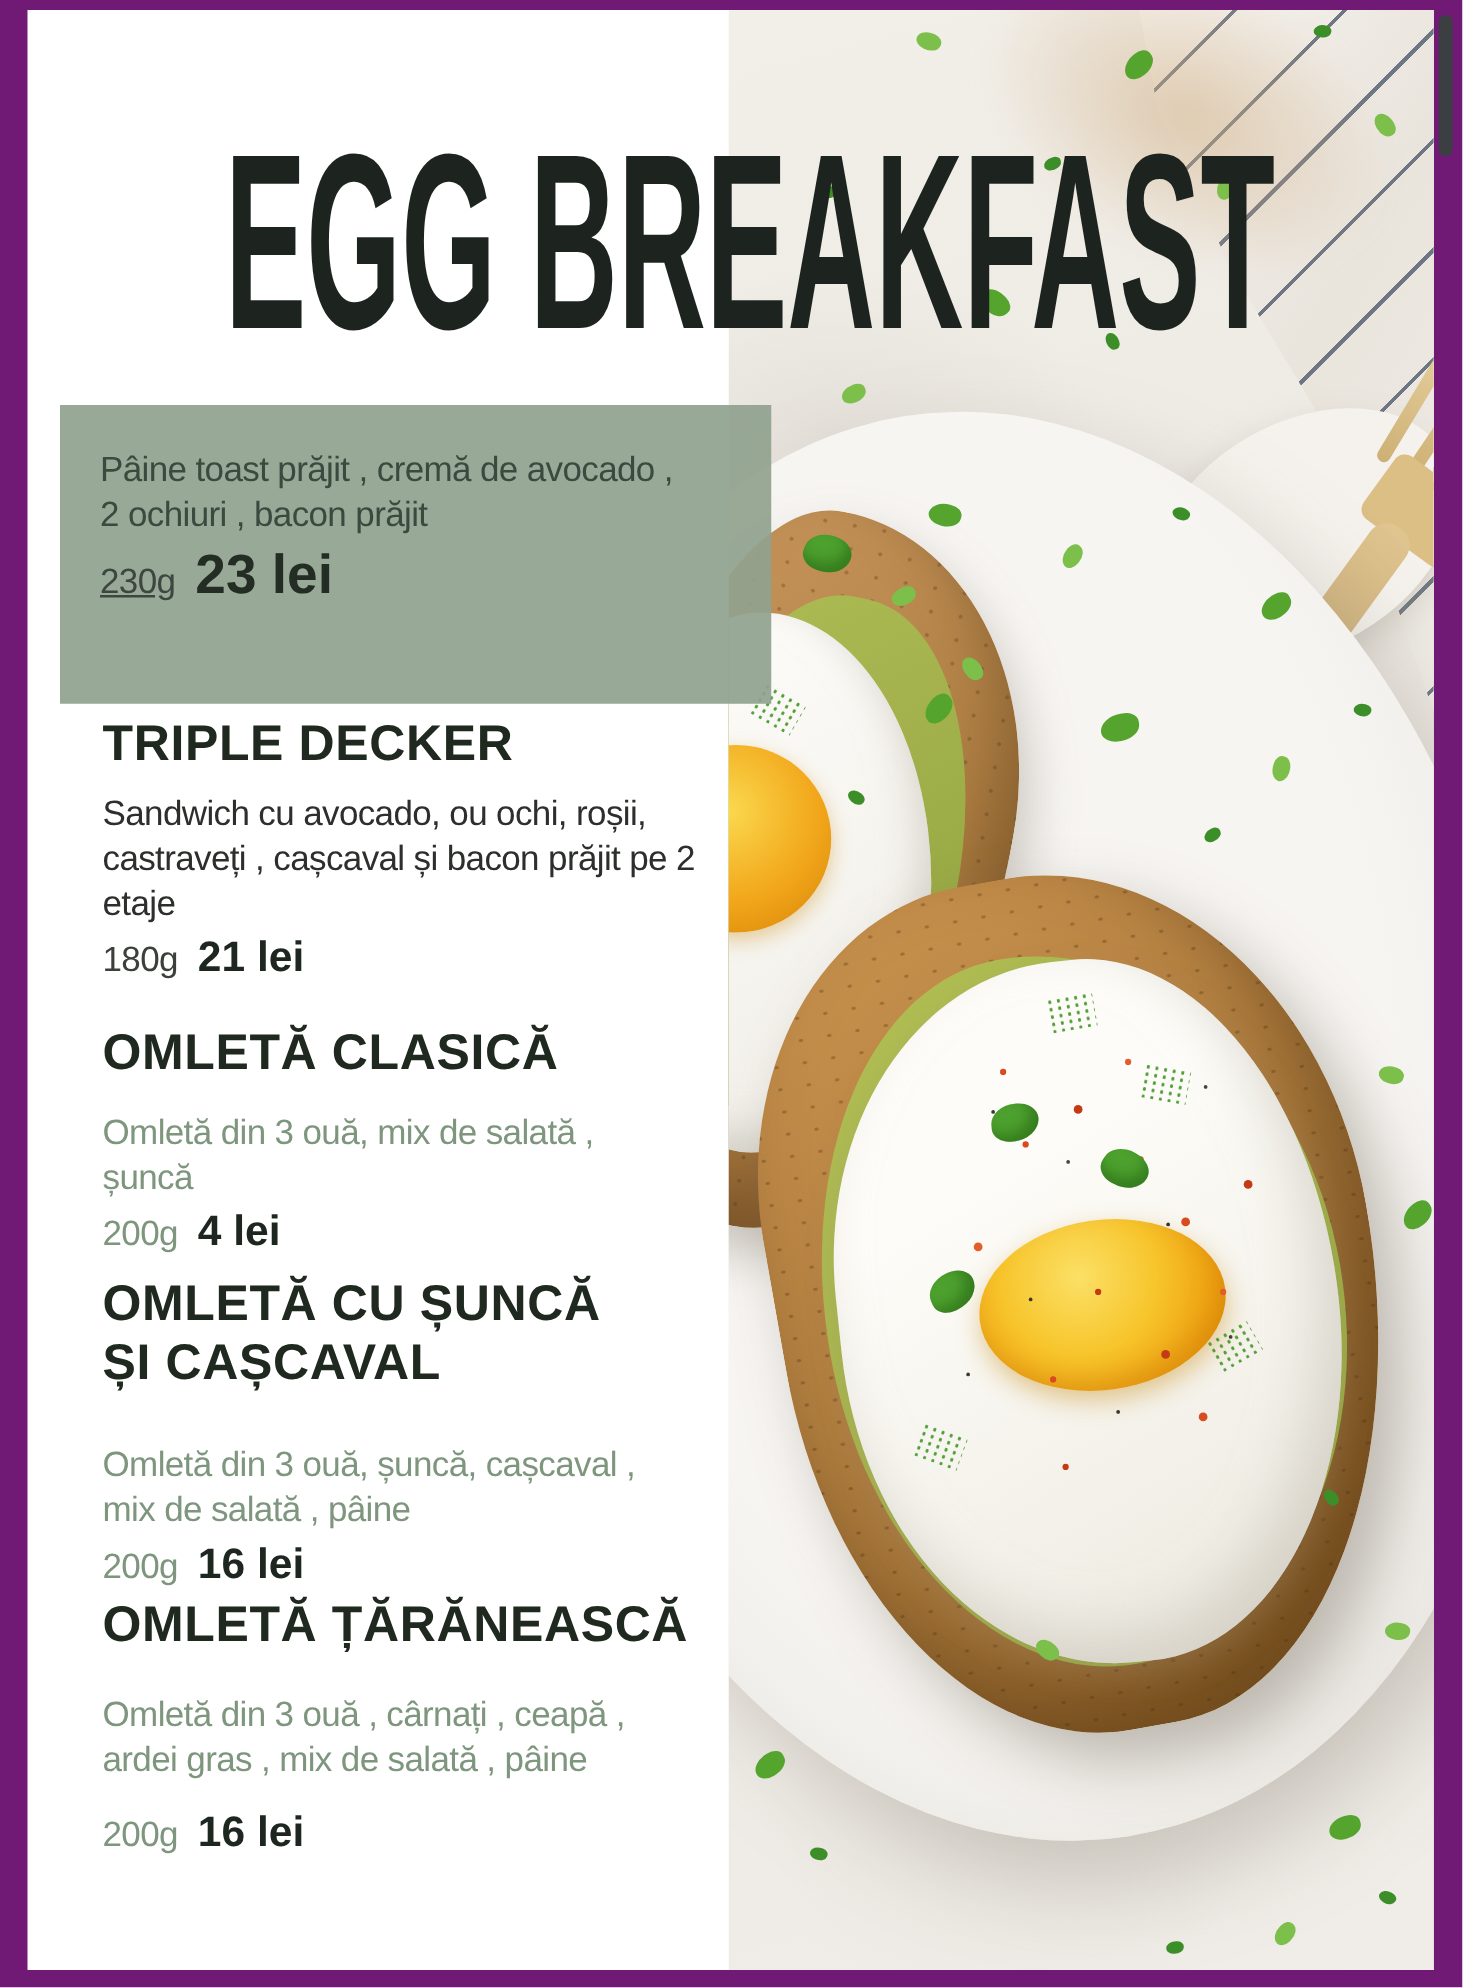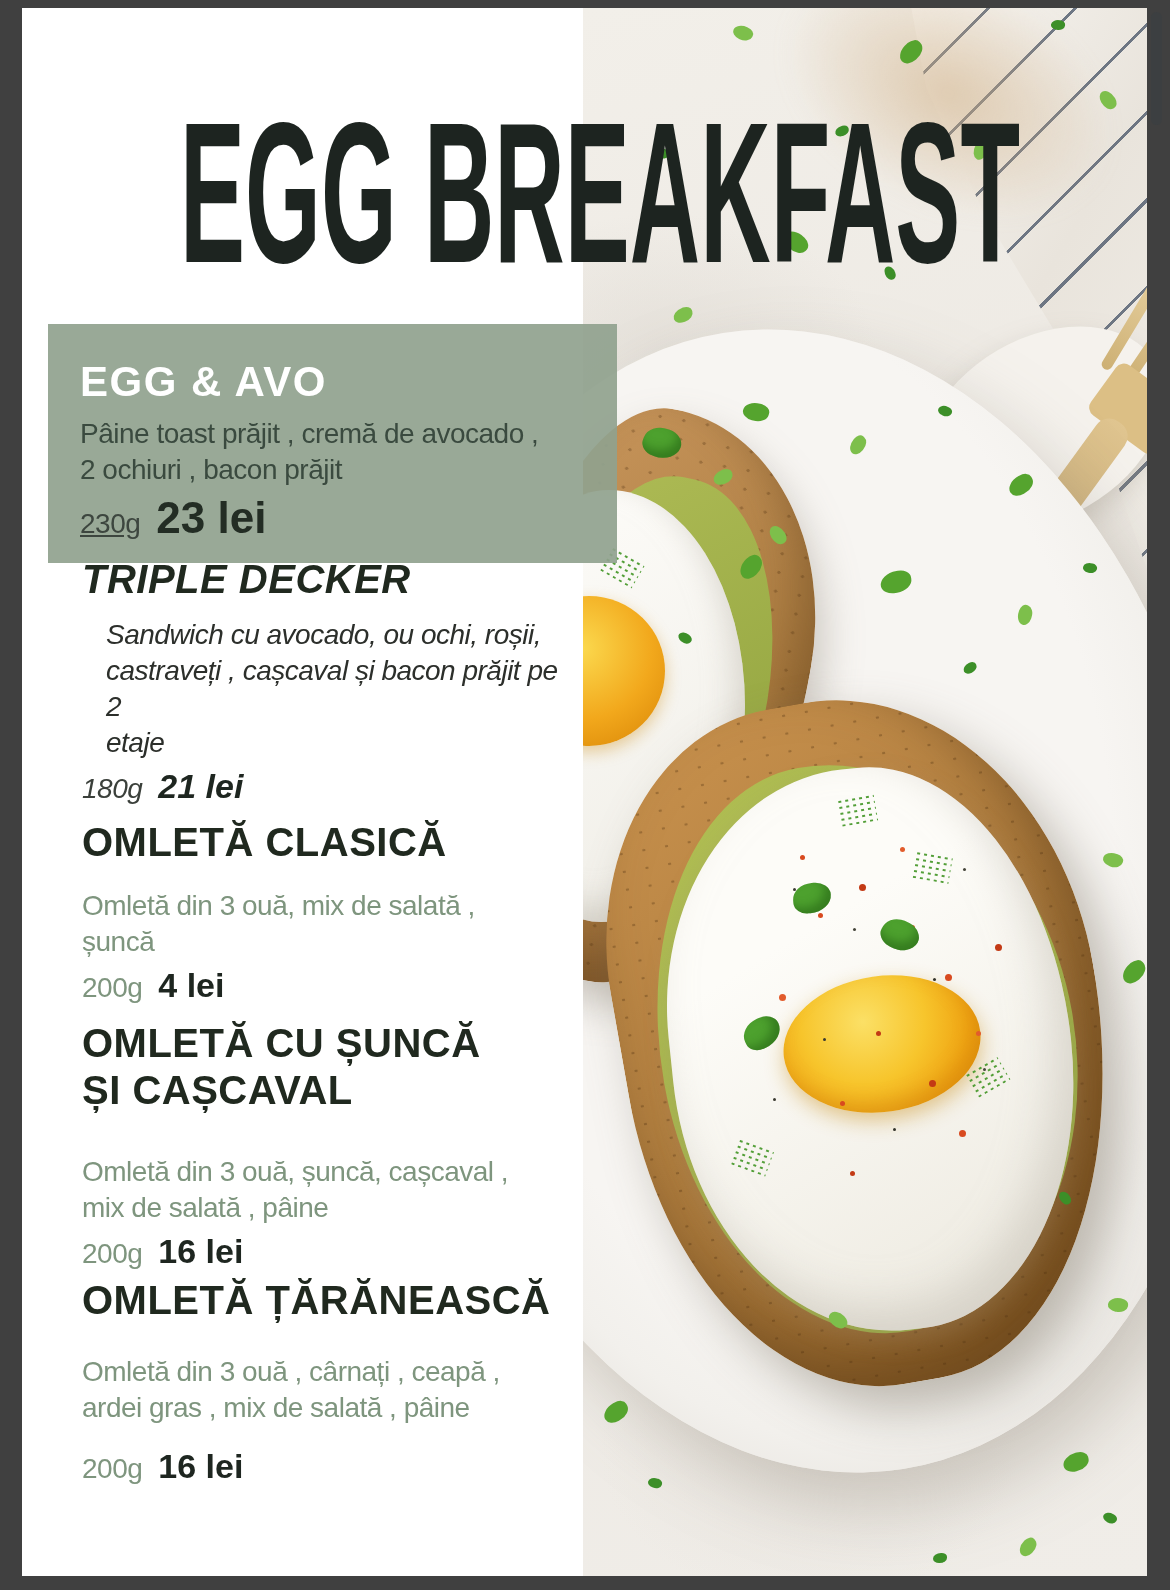--- a/index.html
+++ b/index.html
@@ -1,17 +1,17 @@
 <!DOCTYPE html>
 <html><head>
 <meta charset="utf-8">
 <style>
   html,body{margin:0;padding:0;}
   body{width:1170px;height:1590px;font-family:"Liberation Sans",sans-serif;}
-  .stage{position:relative;width:1170px;height:1590px;background:#404040;overflow:hidden;}
+  .stage{position:relative;width:1170px;height:1590px;background:#701a75;overflow:hidden;}
 
   
   .page{position:absolute;left:22px;top:8px;width:1125px;height:1568px;background:#ffffff;overflow:hidden;}
 
   
   .photo{position:absolute;left:561px;top:0;width:564px;height:1568px;overflow:hidden;
          background:linear-gradient(165deg,#f2efe9 0%,#ece8e2 45%,#f0ede8 100%);}
   .photo *{position:absolute;}
   .marble{left:0;top:0;width:100%;height:100%;
     background:radial-gradient(ellipse 300px 200px at 15% 22%,rgba(208,202,194,.35),transparent 70%),
@@ -84,27 +84,27 @@
     background:rgba(144,162,142,0.92);box-sizing:border-box;padding:34px 24px 0 32px;}
   .featured h2{margin:0 0 10px;font-size:42px;line-height:48px;font-weight:bold;color:#ffffff;letter-spacing:1.5px;}
   .featured .desc{color:#3a4a3f;}
   .featured .weight{color:#3d463f;text-decoration:underline;}
 
   
   .item{position:absolute;left:60px;width:492px;z-index:8;}
   .item h3{margin:0;font-size:40px;line-height:47px;font-weight:bold;color:#20291f;letter-spacing:0.5px;}
   .desc{font-size:28px;line-height:36px;letter-spacing:-0.5px;}
   .desc.green{color:#7e957e;}
-  .desc.dark{color:#2c2f2b;margin-left:24px;}
+  .desc.dark{color:#2c2f2b;}
   .price-row{margin-top:6px;}
   .weight{font-size:28px;letter-spacing:-0.5px;}
   .weight.green{color:#7e957e;margin-top:36px;}
   .weight.dark{color:#3b403b;}
   .price{font-size:34px;font-weight:bold;color:#1e2620;margin-left:16px;letter-spacing:0;}
-  .item-td{top:548px;font-style:italic;} .item-td h3{margin-bottom:14px;}
+  .item-td{top:564px;} .item-td h3{margin-bottom:14px;}
   .item-oc{top:811px;} .item-oc h3{margin-bottom:22px;}
   .item-os{top:1012px;} .item-os h3{margin-bottom:20px;}
   .item-ot{top:1269px;} .item-ot h3{margin-bottom:30px;} .item-ot .price-row{margin-top:21px;}
 
   
   .scroll-thumb{position:absolute;left:1151px;top:12px;width:11px;height:113px;border-radius:6px;background:#3c3f41;}
 </style>
 </head>
 <body>
 
@@ -183,21 +183,20 @@
       <i class="leaf g2" style="left:435px;top:1532px;transform:rotate(-45deg)"></i>
       <i class="leaf g3" style="left:65px;top:1470px;transform:rotate(20deg)"></i>
       <i class="leaf g3" style="left:350px;top:1545px;transform:rotate(0deg)"></i>
     </div>
 
     <svg class="title-svg" width="860" height="170">
       <text x="8" y="154" font-family="Liberation Sans, sans-serif" font-size="200" font-weight="bold" fill="#1d2420" textLength="840" lengthAdjust="spacingAndGlyphs">EGG BREAKFAST</text>
     </svg>
 
     <section class="featured">
-      <h2>EGG &amp; AVO</h2>
       <div class="desc">Pâine toast prăjit , cremă de avocado ,</div>
       <div class="desc">2 ochiuri , bacon prăjit</div>
       <div class="price-row" style="margin-top:5px">
         <span class="weight">230g</span><span class="price" style="font-size:44px;color:#232d24">23 lei</span>
       </div>
     </section>
 
     <section class="item item-td">
       <h3>TRIPLE DECKER</h3>
       <div class="desc dark">Sandwich cu avocado, ou ochi, roșii,</div>

